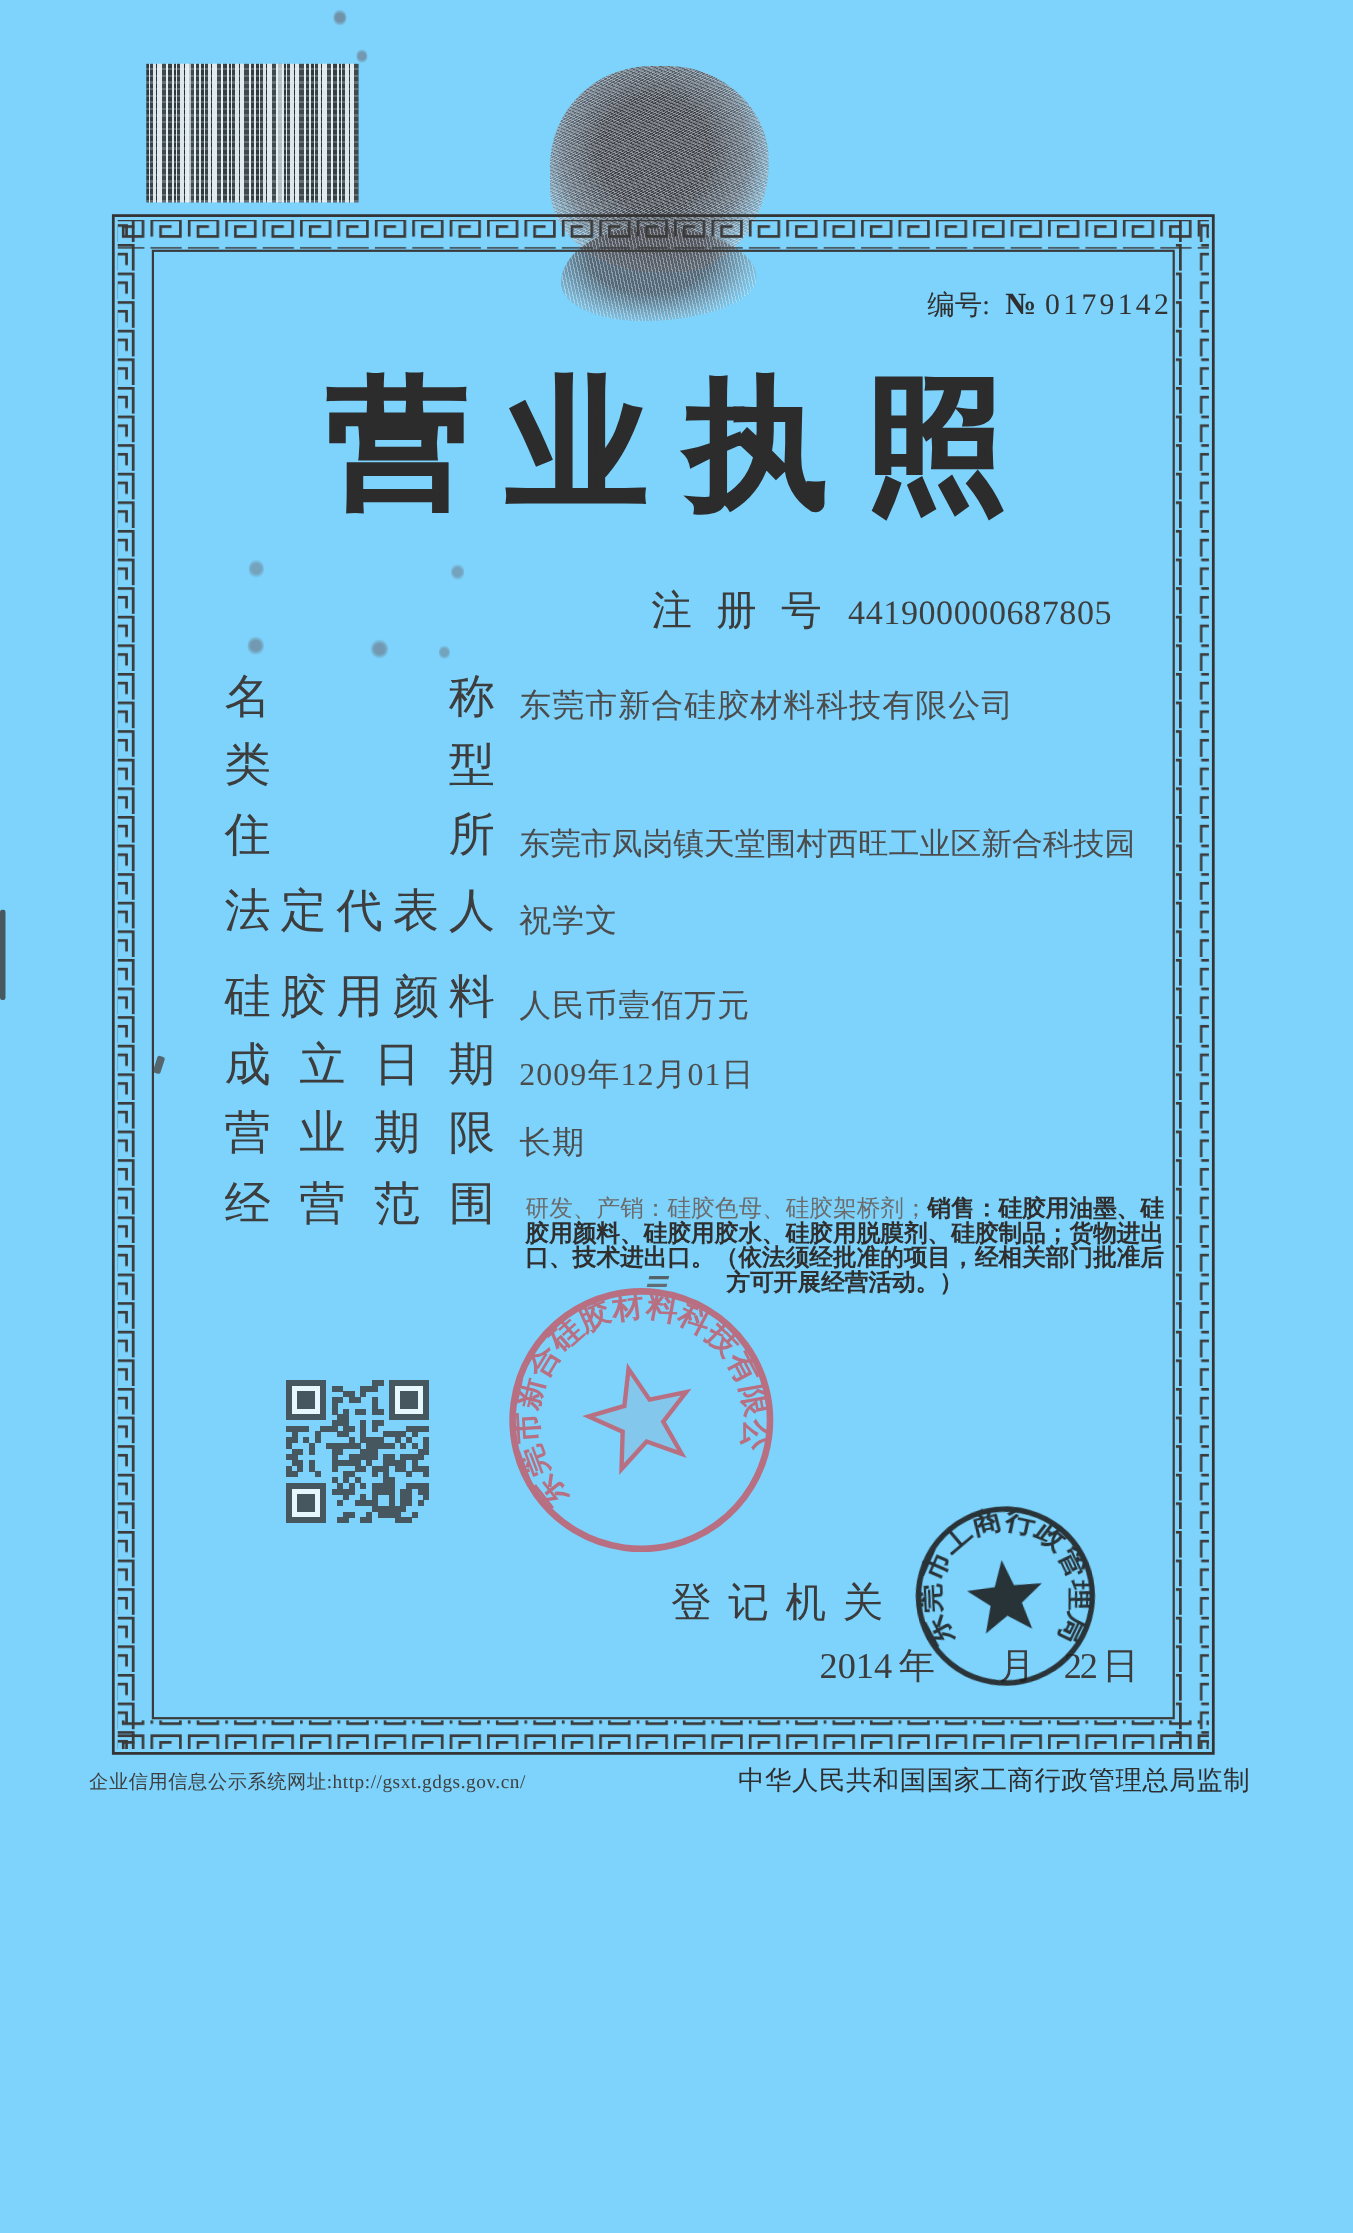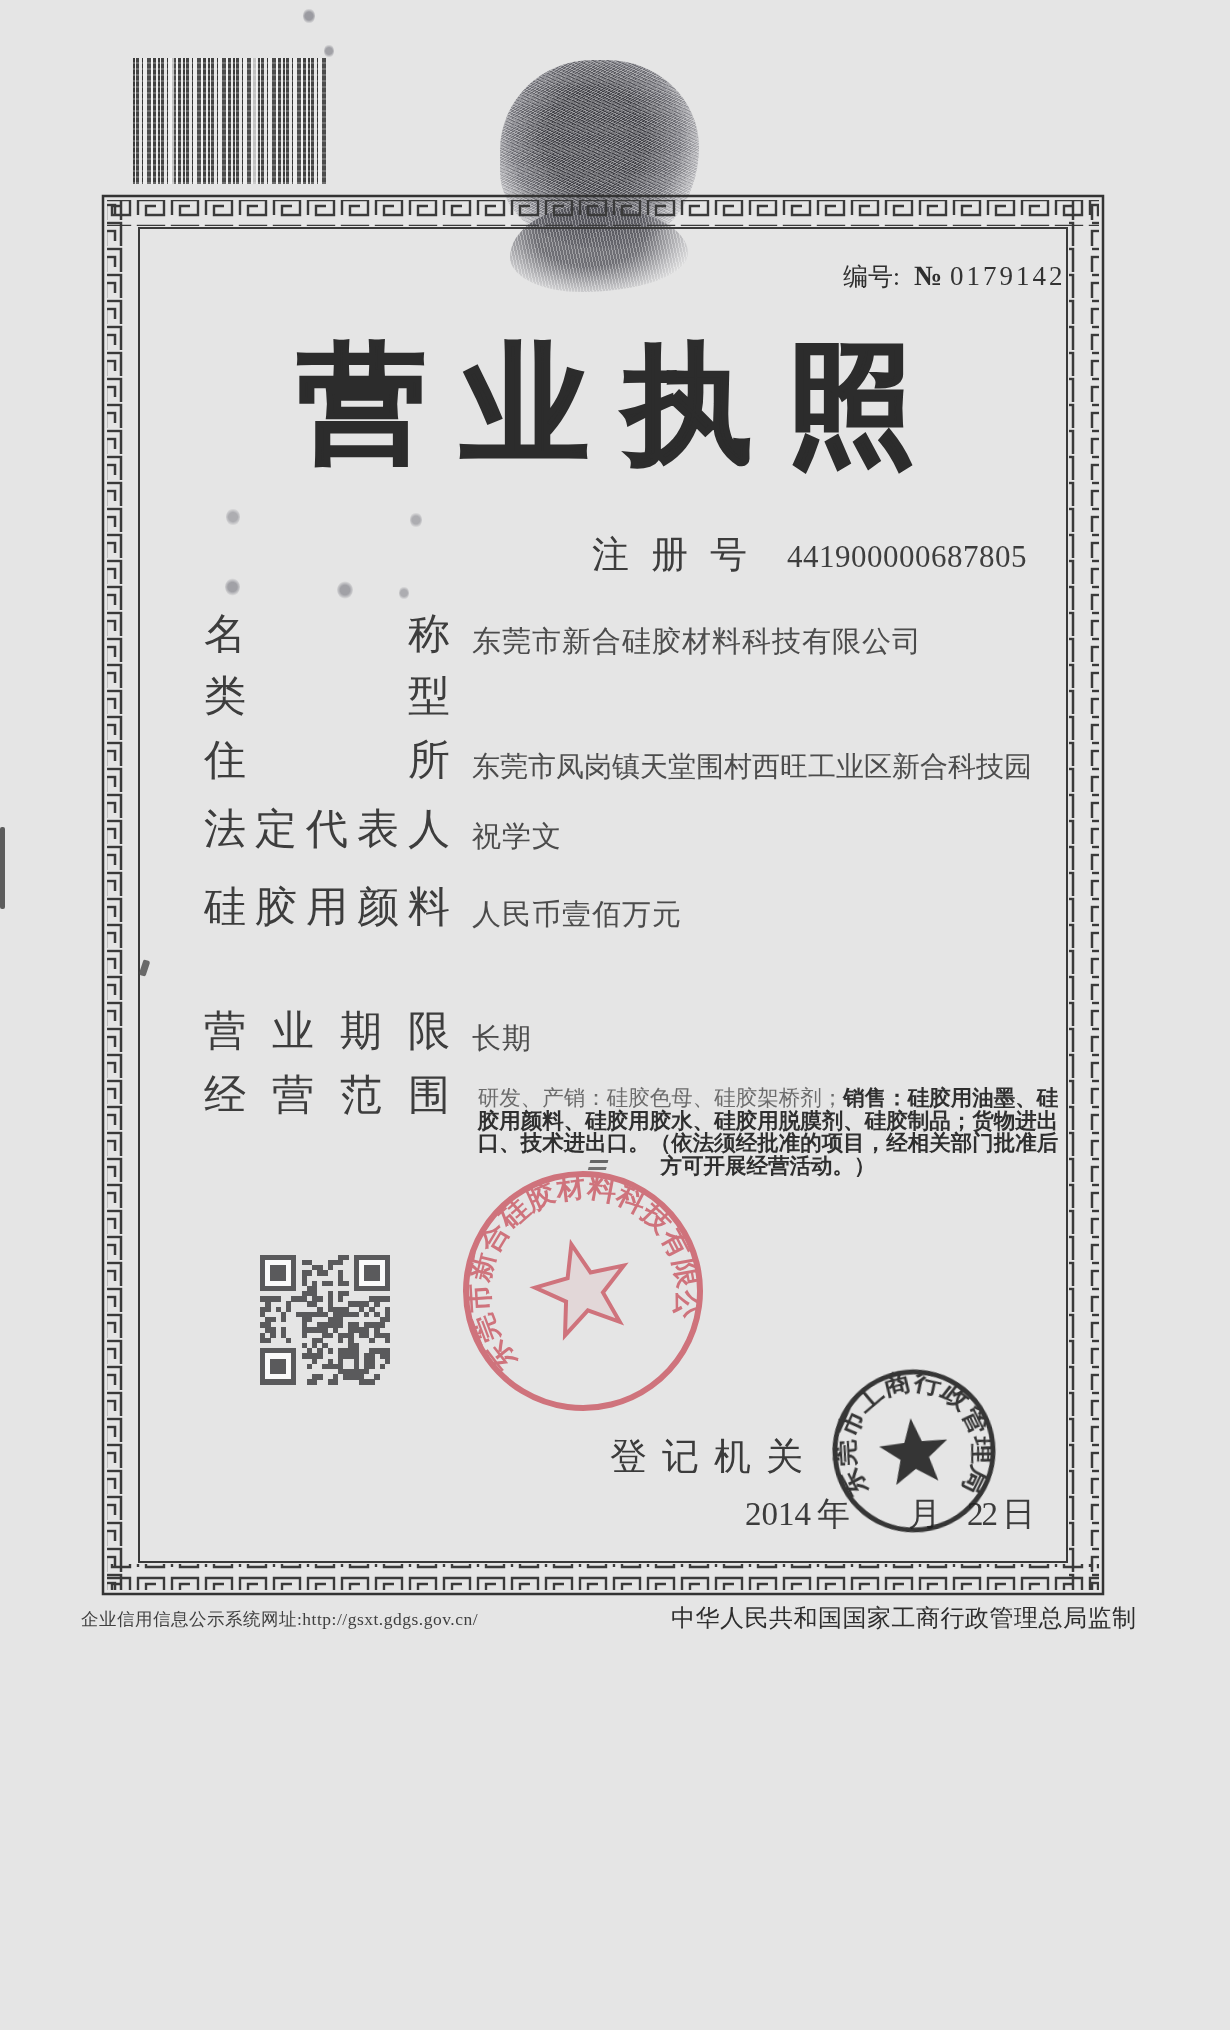--- a/index.html
+++ b/index.html
@@ -1,17 +1,17 @@
 <!DOCTYPE html>
 <html><head>
 <meta charset="utf-8">
 <style>
   html,body{margin:0;padding:0;background:#ffffff;}
   #canvas{
-    position:relative;width:1230px;height:2030px;background:#e5e5e5;overflow:hidden;
+    position:relative;width:1230px;height:2030px;background:#7dd3fc;overflow:hidden;
     font-family:"Liberation Serif", serif;color:#3a3a3a;
   }
   
   .barcode{
     position:absolute;left:133px;top:58px;width:193px;height:126px;opacity:.88;
     background-image:
       repeating-linear-gradient(0deg, rgba(255,255,255,.22) 0 2px, transparent 2px 6px),
       repeating-linear-gradient(90deg, transparent 0 37px, rgba(255,255,255,.7) 37px 41px, transparent 41px 83px),
       repeating-linear-gradient(90deg, #1f1f1f 0 2px, #f6f6f6 2px 3px, #2b2b2b 3px 6px, #ededed 6px 9px, #161616 9px 10px, #f3f3f3 10px 14px, #333 14px 18px, #fafafa 18px 20px, #262626 20px 23px, #f0f0f0 23px 25px);
     filter:blur(.3px) contrast(.95);
@@ -39,21 +39,21 @@
   .serial{position:absolute;left:843px;top:260px;font-size:25px;color:#2f2f2f;white-space:nowrap;}
   .serial .sym{font-weight:bold;font-size:28px;padding:0 8px 0 14px;}
   .serial .num{letter-spacing:3px;font-size:27px;color:#333;}
   .doc-title{
     position:absolute;left:298px;top:334px;font-family:"Liberation Sans", sans-serif;
     font-size:128px;line-height:1.1;font-weight:900;letter-spacing:35px;color:#2c2c2c;
     -webkit-text-stroke:2.5px #2c2c2c;white-space:nowrap;
   }
   .regline{position:absolute;left:592px;top:530px;display:flex;align-items:baseline;white-space:nowrap;}
   .regline .rlab{font-size:37px;letter-spacing:22px;color:#3c3c3c;}
-  .regline .rnum{font-size:31px;letter-spacing:.5px;color:#3e3e3e;margin-left:18px;}
+  .regline .rnum{font-size:31px;letter-spacing:.5px;color:#3e3e3e;margin-left:2px;}
   .row{position:absolute;left:204px;display:flex;}
   .flabel{
     flex:none;width:246px;font-size:42px;line-height:1.15;color:#3d3d3d;
     text-align:justify;text-align-last:justify;
   }
   .fvalue{margin-left:22px;margin-top:12px;font-size:29px;letter-spacing:1px;color:#4c4c4c;white-space:nowrap;}
   .scope-text{margin-left:18px;margin-top:16px;width:600px;font-size:21.5px;line-height:22.5px;white-space:normal;text-align:center;}
   .scope-text .light{color:#6b6b6b;}
   .scope-text .dark{color:#2f2f2f;font-weight:bold;}
   .registry-label{position:absolute;left:610px;top:1432px;font-size:37px;letter-spacing:15px;color:#3b3b3b;white-space:nowrap;}
@@ -124,20 +124,24 @@
     <div class="flabel">住所</div>
     <div class="fvalue" style="letter-spacing:0;font-size:28px">东莞市凤岗镇天堂围村西旺工业区新合科技园</div>
   </div>
   <div class="row" style="top:805px">
     <div class="flabel">法定代表人</div>
     <div class="fvalue">祝学文</div>
   </div>
   <div class="row" style="top:883px">
     <div class="flabel">硅胶用颜料</div>
     <div class="fvalue">人民币壹佰万元</div>
+  </div>
+  <div class="row" style="top:945px">
+    <div class="flabel">成立日期</div>
+    <div class="fvalue">2009年12月01日</div>
   </div>
   <div class="row" style="top:1007px">
     <div class="flabel">营业期限</div>
     <div class="fvalue">长期</div>
   </div>
   <div class="row" style="top:1071px">
     <div class="flabel">经营范围</div>
     <div class="scope-text">
       <span class="light">研发、产销：硅胶色母、硅胶架桥剂；</span><span class="dark">销售：硅胶用油墨、硅胶用颜料、硅胶用胶水、硅胶用脱膜剂、硅胶制品；货物进出口、技术进出口。（依法须经批准的项目，经相关部门批准后方可开展经营活动。）</span>
     </div>

